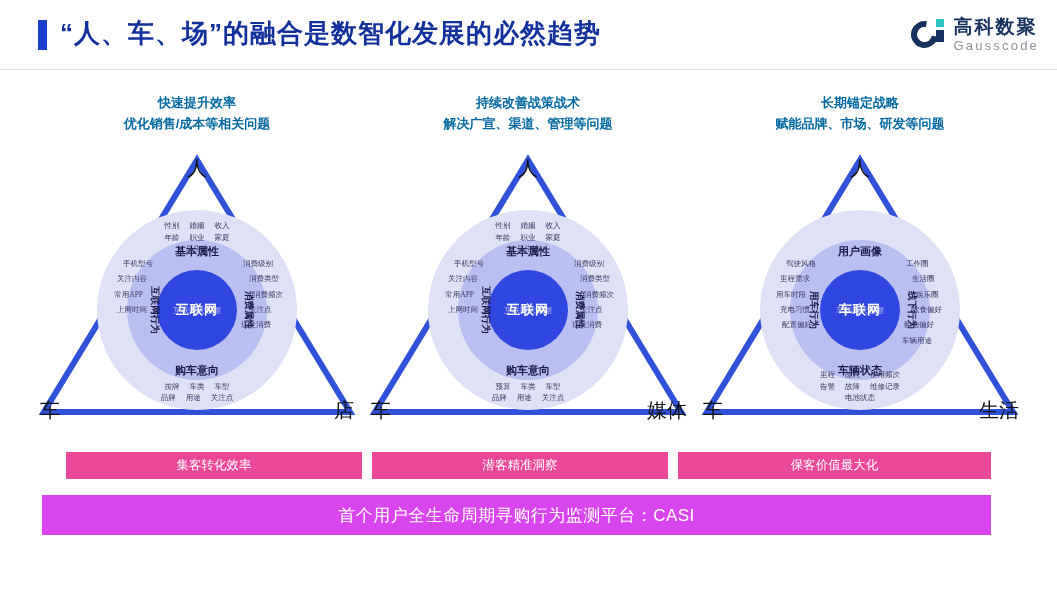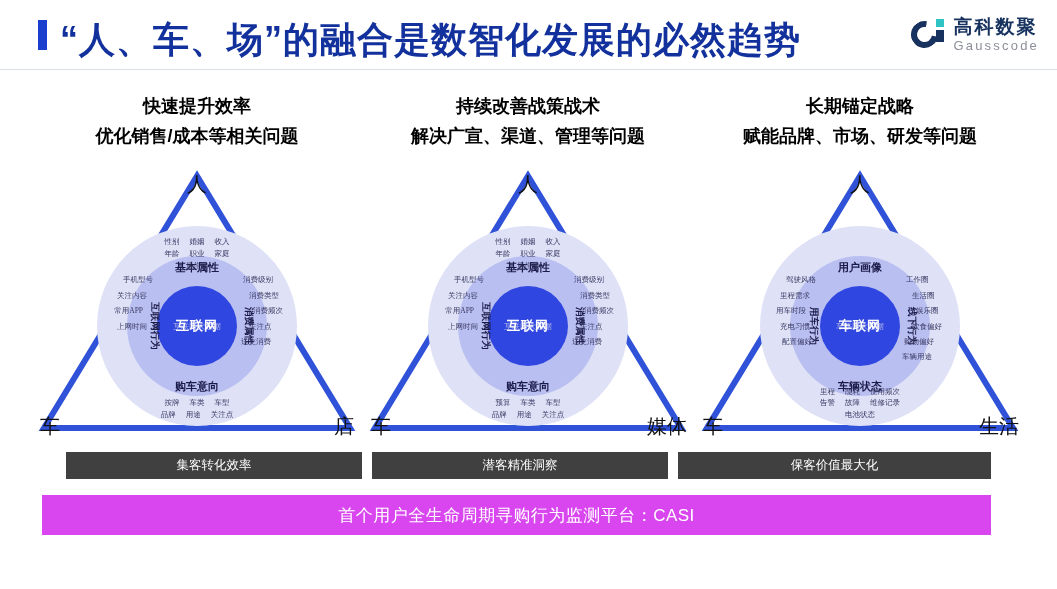--- a/index.html
+++ b/index.html
@@ -13,21 +13,21 @@
   
   .header{
     position:absolute;left:0;top:0;width:1057px;height:70px;
   }
   .title-bar{
     position:absolute;left:38px;top:20px;
     width:9px;height:30px;background:#1a3fcf;
   }
   .title-text{
     position:absolute;left:60px;top:16px;
-    font-size:36px;font-weight:bold;color:#13319c;
+    font-size:26px;font-weight:bold;color:#13319c;
     letter-spacing:1px;white-space:nowrap;
   }
   .header-rule{
     position:absolute;left:0;top:69px;width:1057px;height:1px;
     background:#d9dde6;
   }
   .logo{
     position:absolute;right:18px;top:17px;
     display:flex;align-items:center;gap:8px;justify-content:center;
   }
@@ -48,21 +48,21 @@
   .logo-cn{font-size:19px;font-weight:bold;color:#17325f;letter-spacing:2px;}
   .logo-en{font-size:13px;color:#8a8f99;letter-spacing:2.2px;margin-top:3px;}
 
   
   .cols{position:absolute;left:0;top:92px;width:1057px;}
   .col{position:absolute;top:0;width:330px;}
   .col.c0{left:32px;}
   .col.c1{left:363px;}
   .col.c2{left:695px;}
   .col-head{
-    text-align:center;font-size:18px;font-weight:bold;color:#000000;
+    text-align:center;font-size:13px;font-weight:bold;color:#0369a1;
     line-height:1.65;
   }
 
   
   .stage{
     position:relative;width:330px;height:282px;margin-top:9px;
   }
   .tri-svg{position:absolute;left:0;top:0;}
   .vertex{
     position:absolute;font-size:20px;color:#111;line-height:1;
@@ -131,21 +131,21 @@
   .out-left .out-item:nth-child(4){margin-right:2px;}
   .out-right .out-item:nth-child(1){margin-left:2px;}
   .out-right .out-item:nth-child(2){margin-left:8px;}
   .out-right .out-item:nth-child(3){margin-left:12px;}
   .out-right .out-item:nth-child(4){margin-left:8px;}
   .out-right .out-item:nth-child(5){margin-left:0px;}
   .out-right .out-item:nth-child(6){margin-left:-2px;}
 
   
   .banner{
-    position:absolute;height:27px;background:#404040;
+    position:absolute;height:27px;background:#ec4899;
     display:flex;align-items:center;justify-content:center;
     color:#fff;font-size:12.5px;top:452px;
   }
   .banner.b0{left:66px;width:296px;}
   .banner.b1{left:372px;width:296px;}
   .banner.b2{left:678px;width:313px;}
 
   .footer-bar{
     position:absolute;left:42px;top:495px;width:949px;height:40px;
     background:#d946ef;display:flex;align-items:center;justify-content:center;

